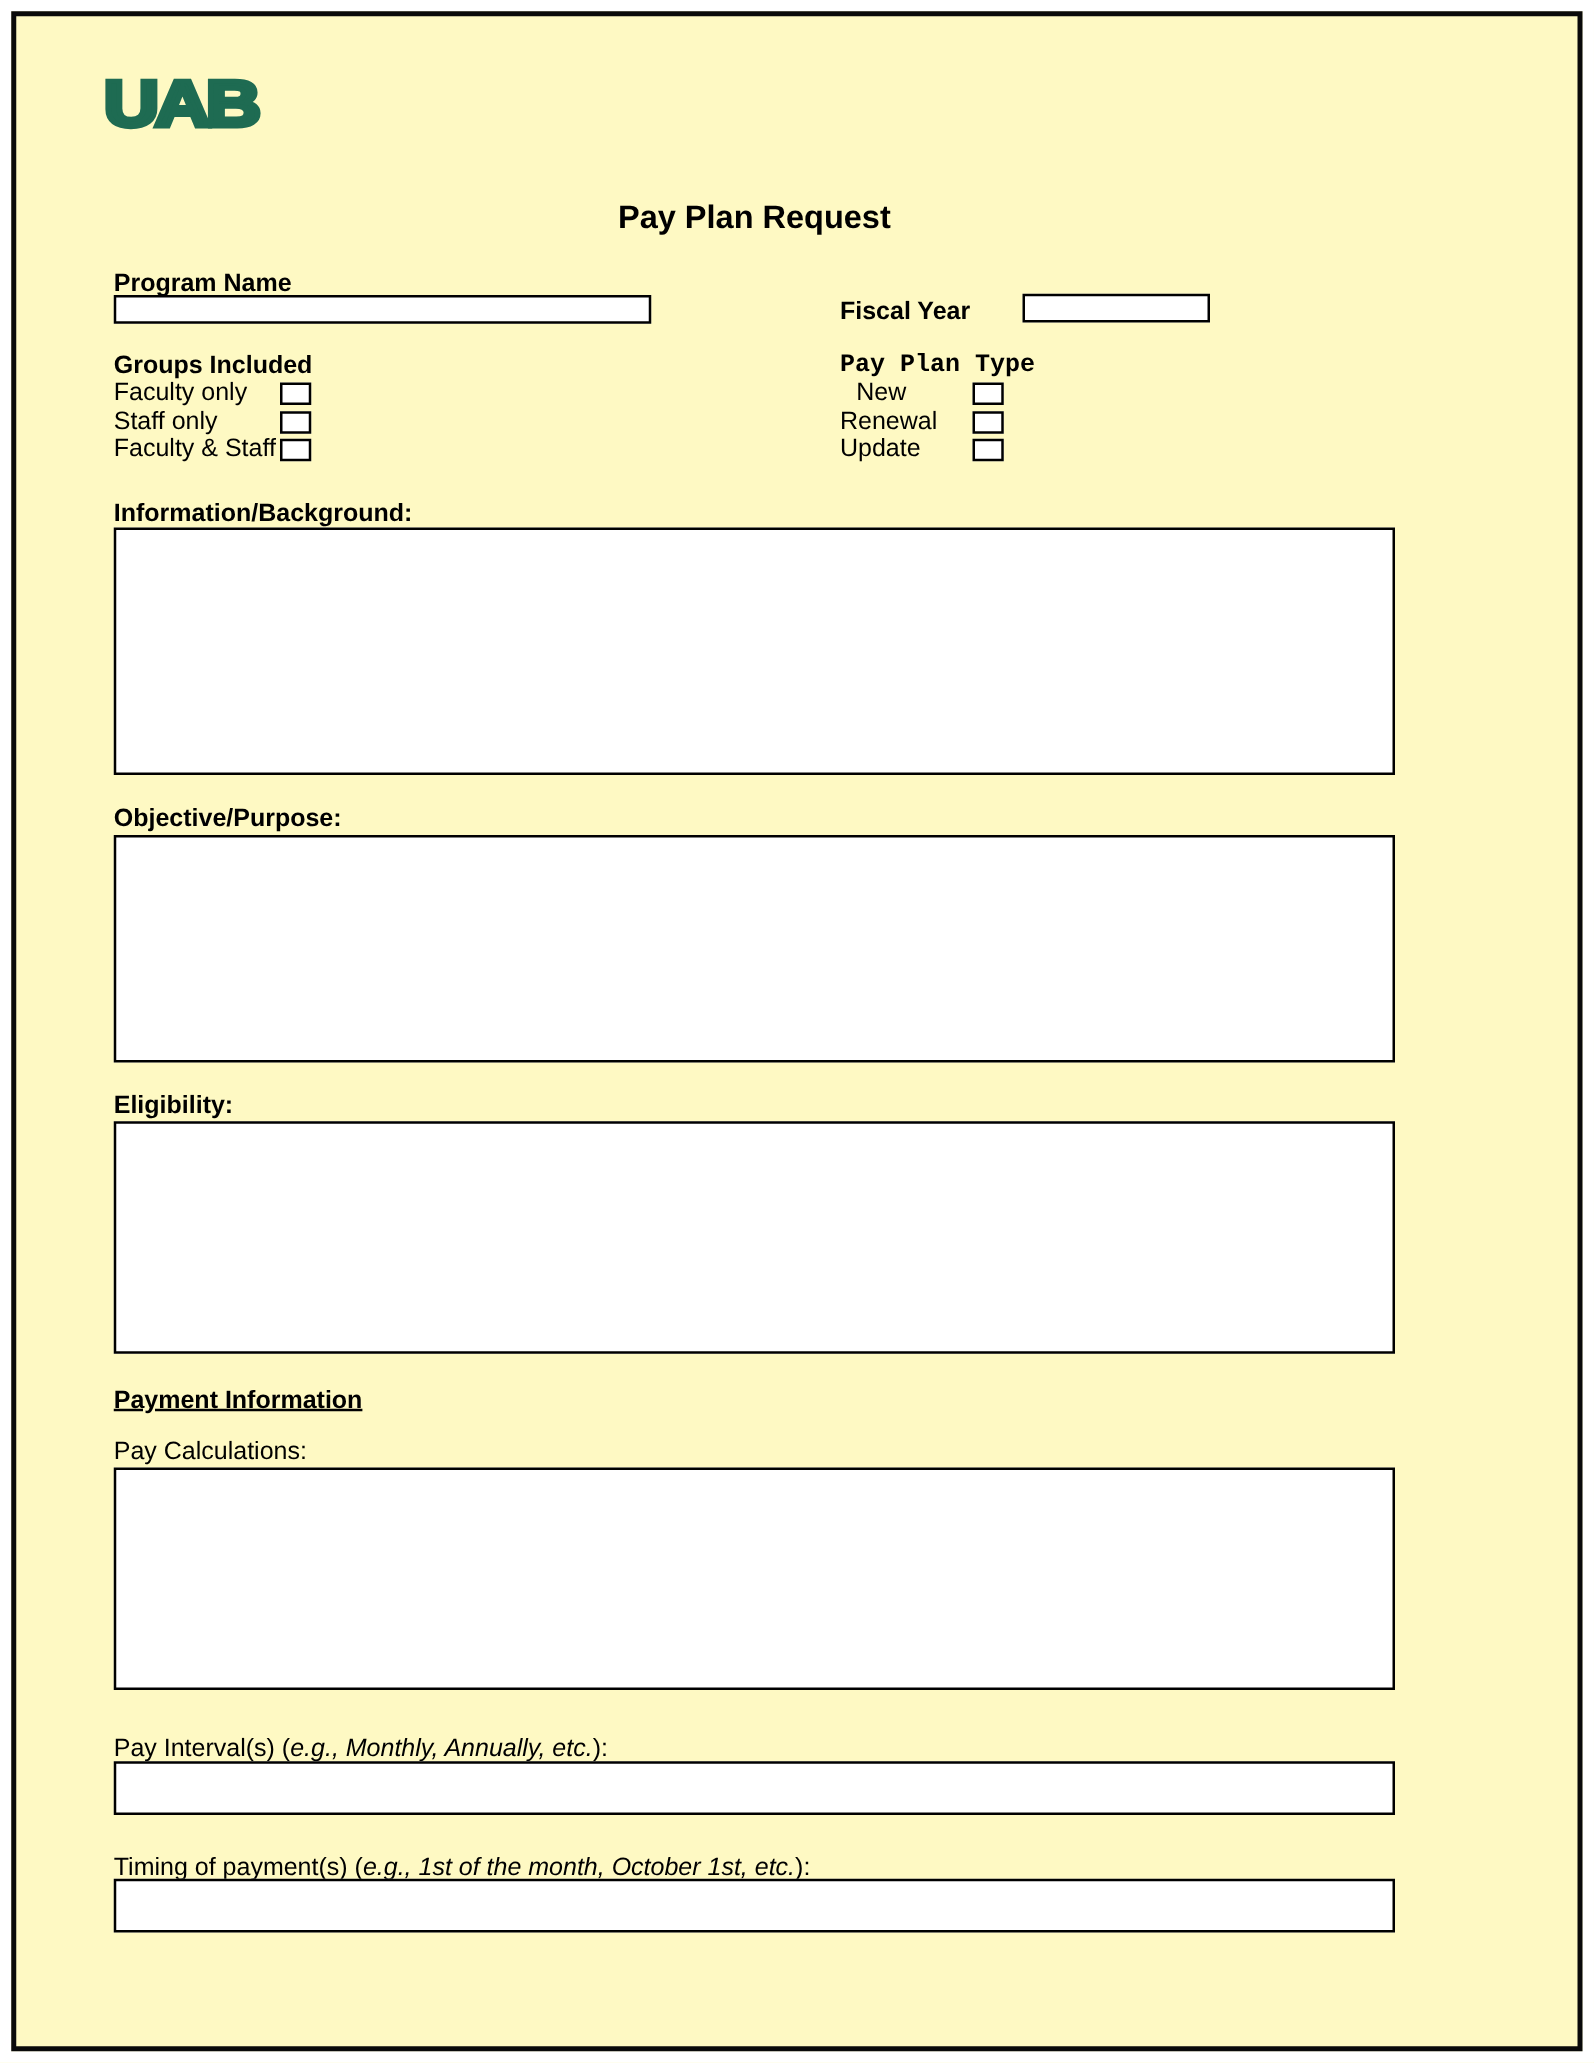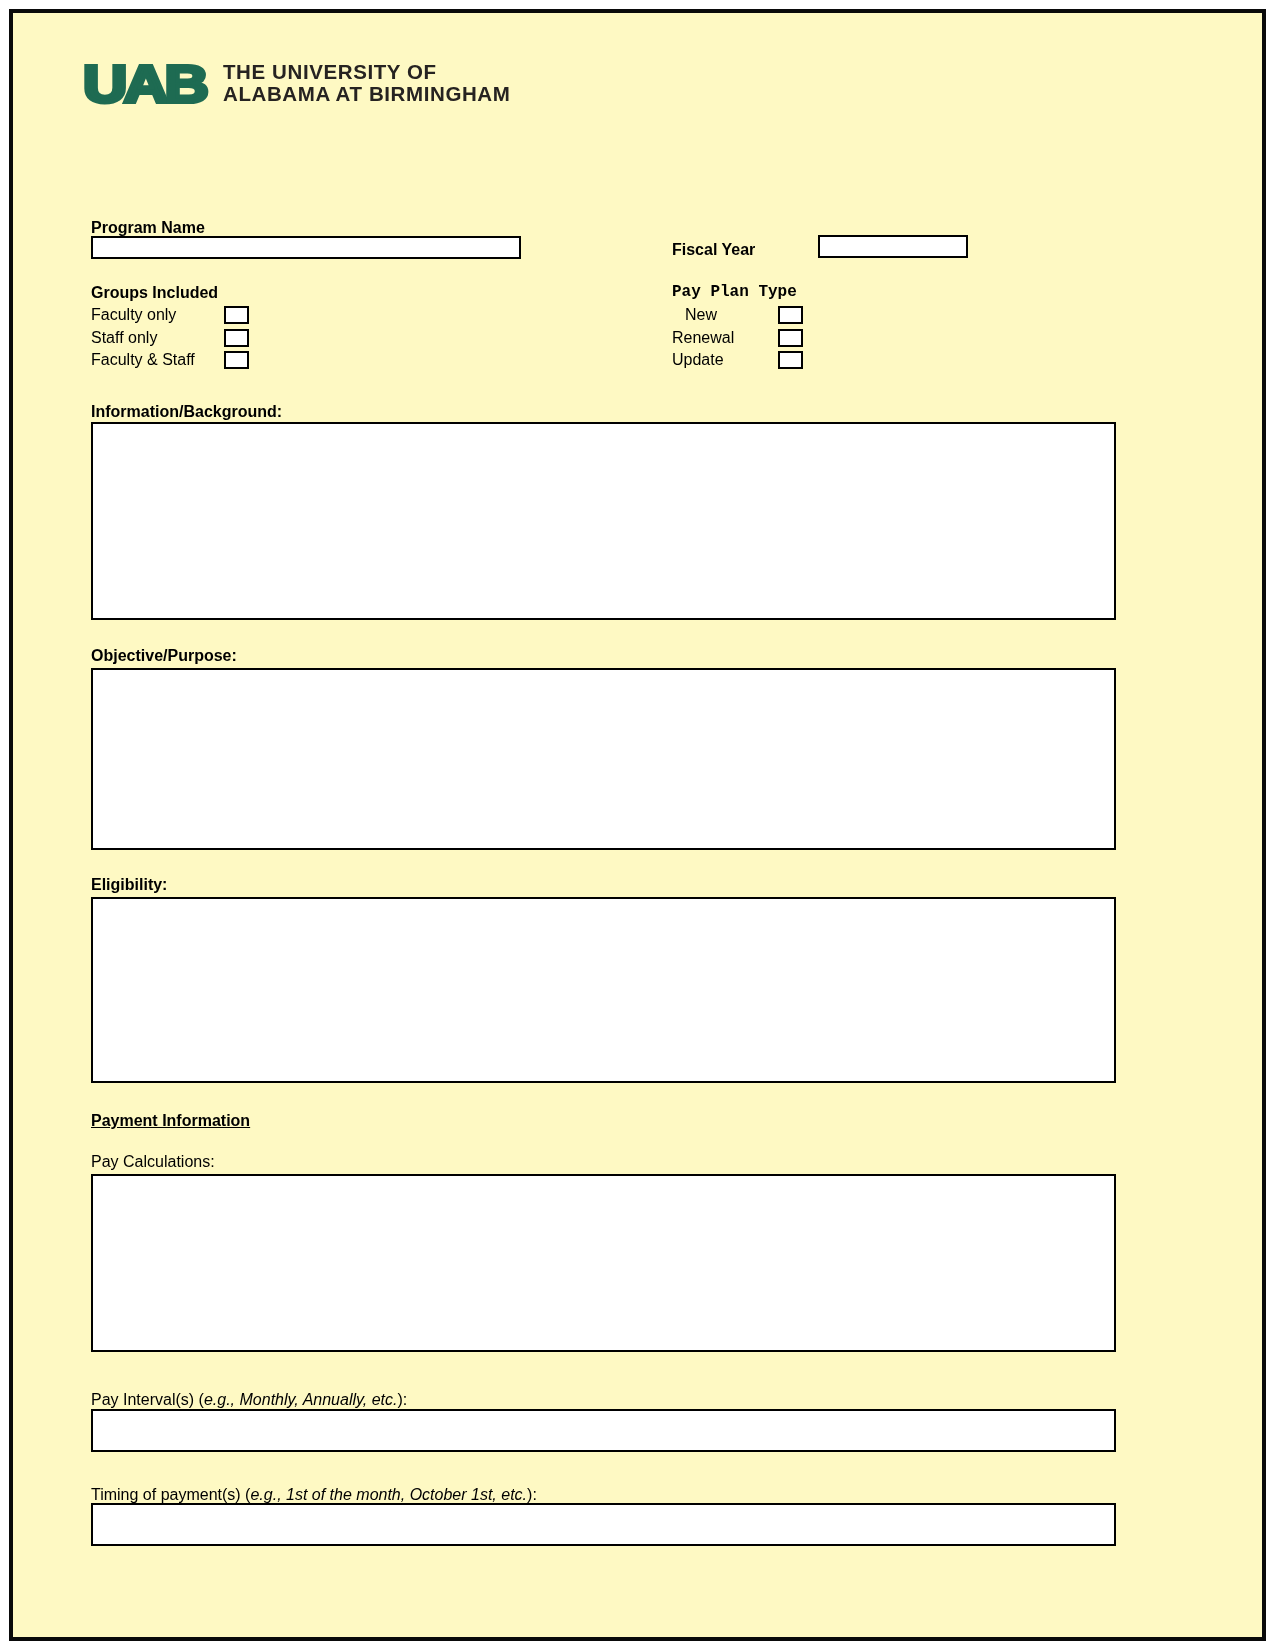--- a/index.html
+++ b/index.html
@@ -12,47 +12,44 @@
   .logo{position:absolute;left:-8px;top:45px;display:flex;align-items:flex-start;}
   .logo-mark{font-weight:bold;font-size:52px;line-height:52px;color:#1e6b52;
              -webkit-text-stroke:4px #1e6b52;letter-spacing:-3px;
              transform:scaleX(1.18);transform-origin:left top;width:118px;}
   .logo-text{margin-left:22px;margin-top:3px;font-size:20.5px;line-height:21.5px;
              font-weight:bold;letter-spacing:0.6px;color:#262321;white-space:nowrap;}
 
   .title{position:absolute;top:145px;left:0;width:100%;text-align:center;
          font-size:26px;font-weight:bold;}
 
-  .lbl{font-size:16px;line-height:19px;white-space:nowrap;}
+  .lbl{font-size:20px;line-height:19px;white-space:nowrap;}
   .b{font-weight:bold;}
   .u{text-decoration:underline;}
   .it{font-style:italic;}
 
   .input-box{border:2px solid #000;background:#fff;box-sizing:border-box;
              font-size:16px;padding:1px 4px;}
   .area{border:2px solid #000;background:#fff;box-sizing:border-box;
         font-size:16px;padding:4px 6px;}
 
   .cb{display:inline-block;width:25px;height:18px;border:2.5px solid #000;
       box-sizing:border-box;background:#fff;}
 </style>
 </head>
 <body>
 
 <div class="sheet">
   <div class="content">
 
     <div class="logo">
       <div class="logo-mark">UAB</div>
-      <div class="logo-text">
-        <div>THE UNIVERSITY OF</div>
-        <div>ALABAMA AT BIRMINGHAM</div>
-      </div>
     </div>
 
+    <div class="title">Pay Plan Request</div>
 
     <div class="abs lbl b" style="left:0;top:205px;">Program Name</div>
     <div class="abs input-box" style="left:0;top:223px;width:430px;height:23px;"></div>
 
     <div class="abs lbl b" style="left:581px;top:227px;">Fiscal Year</div>
     <div class="abs input-box" style="left:727px;top:222px;width:150px;height:23px;"></div>
 
     <div class="abs lbl b" style="left:0;top:270px;">Groups Included</div>
     <div class="abs lbl" style="left:0;top:292px;">Faculty only</div>
     <span class="cb abs" style="left:133px;top:293px;"></span>

